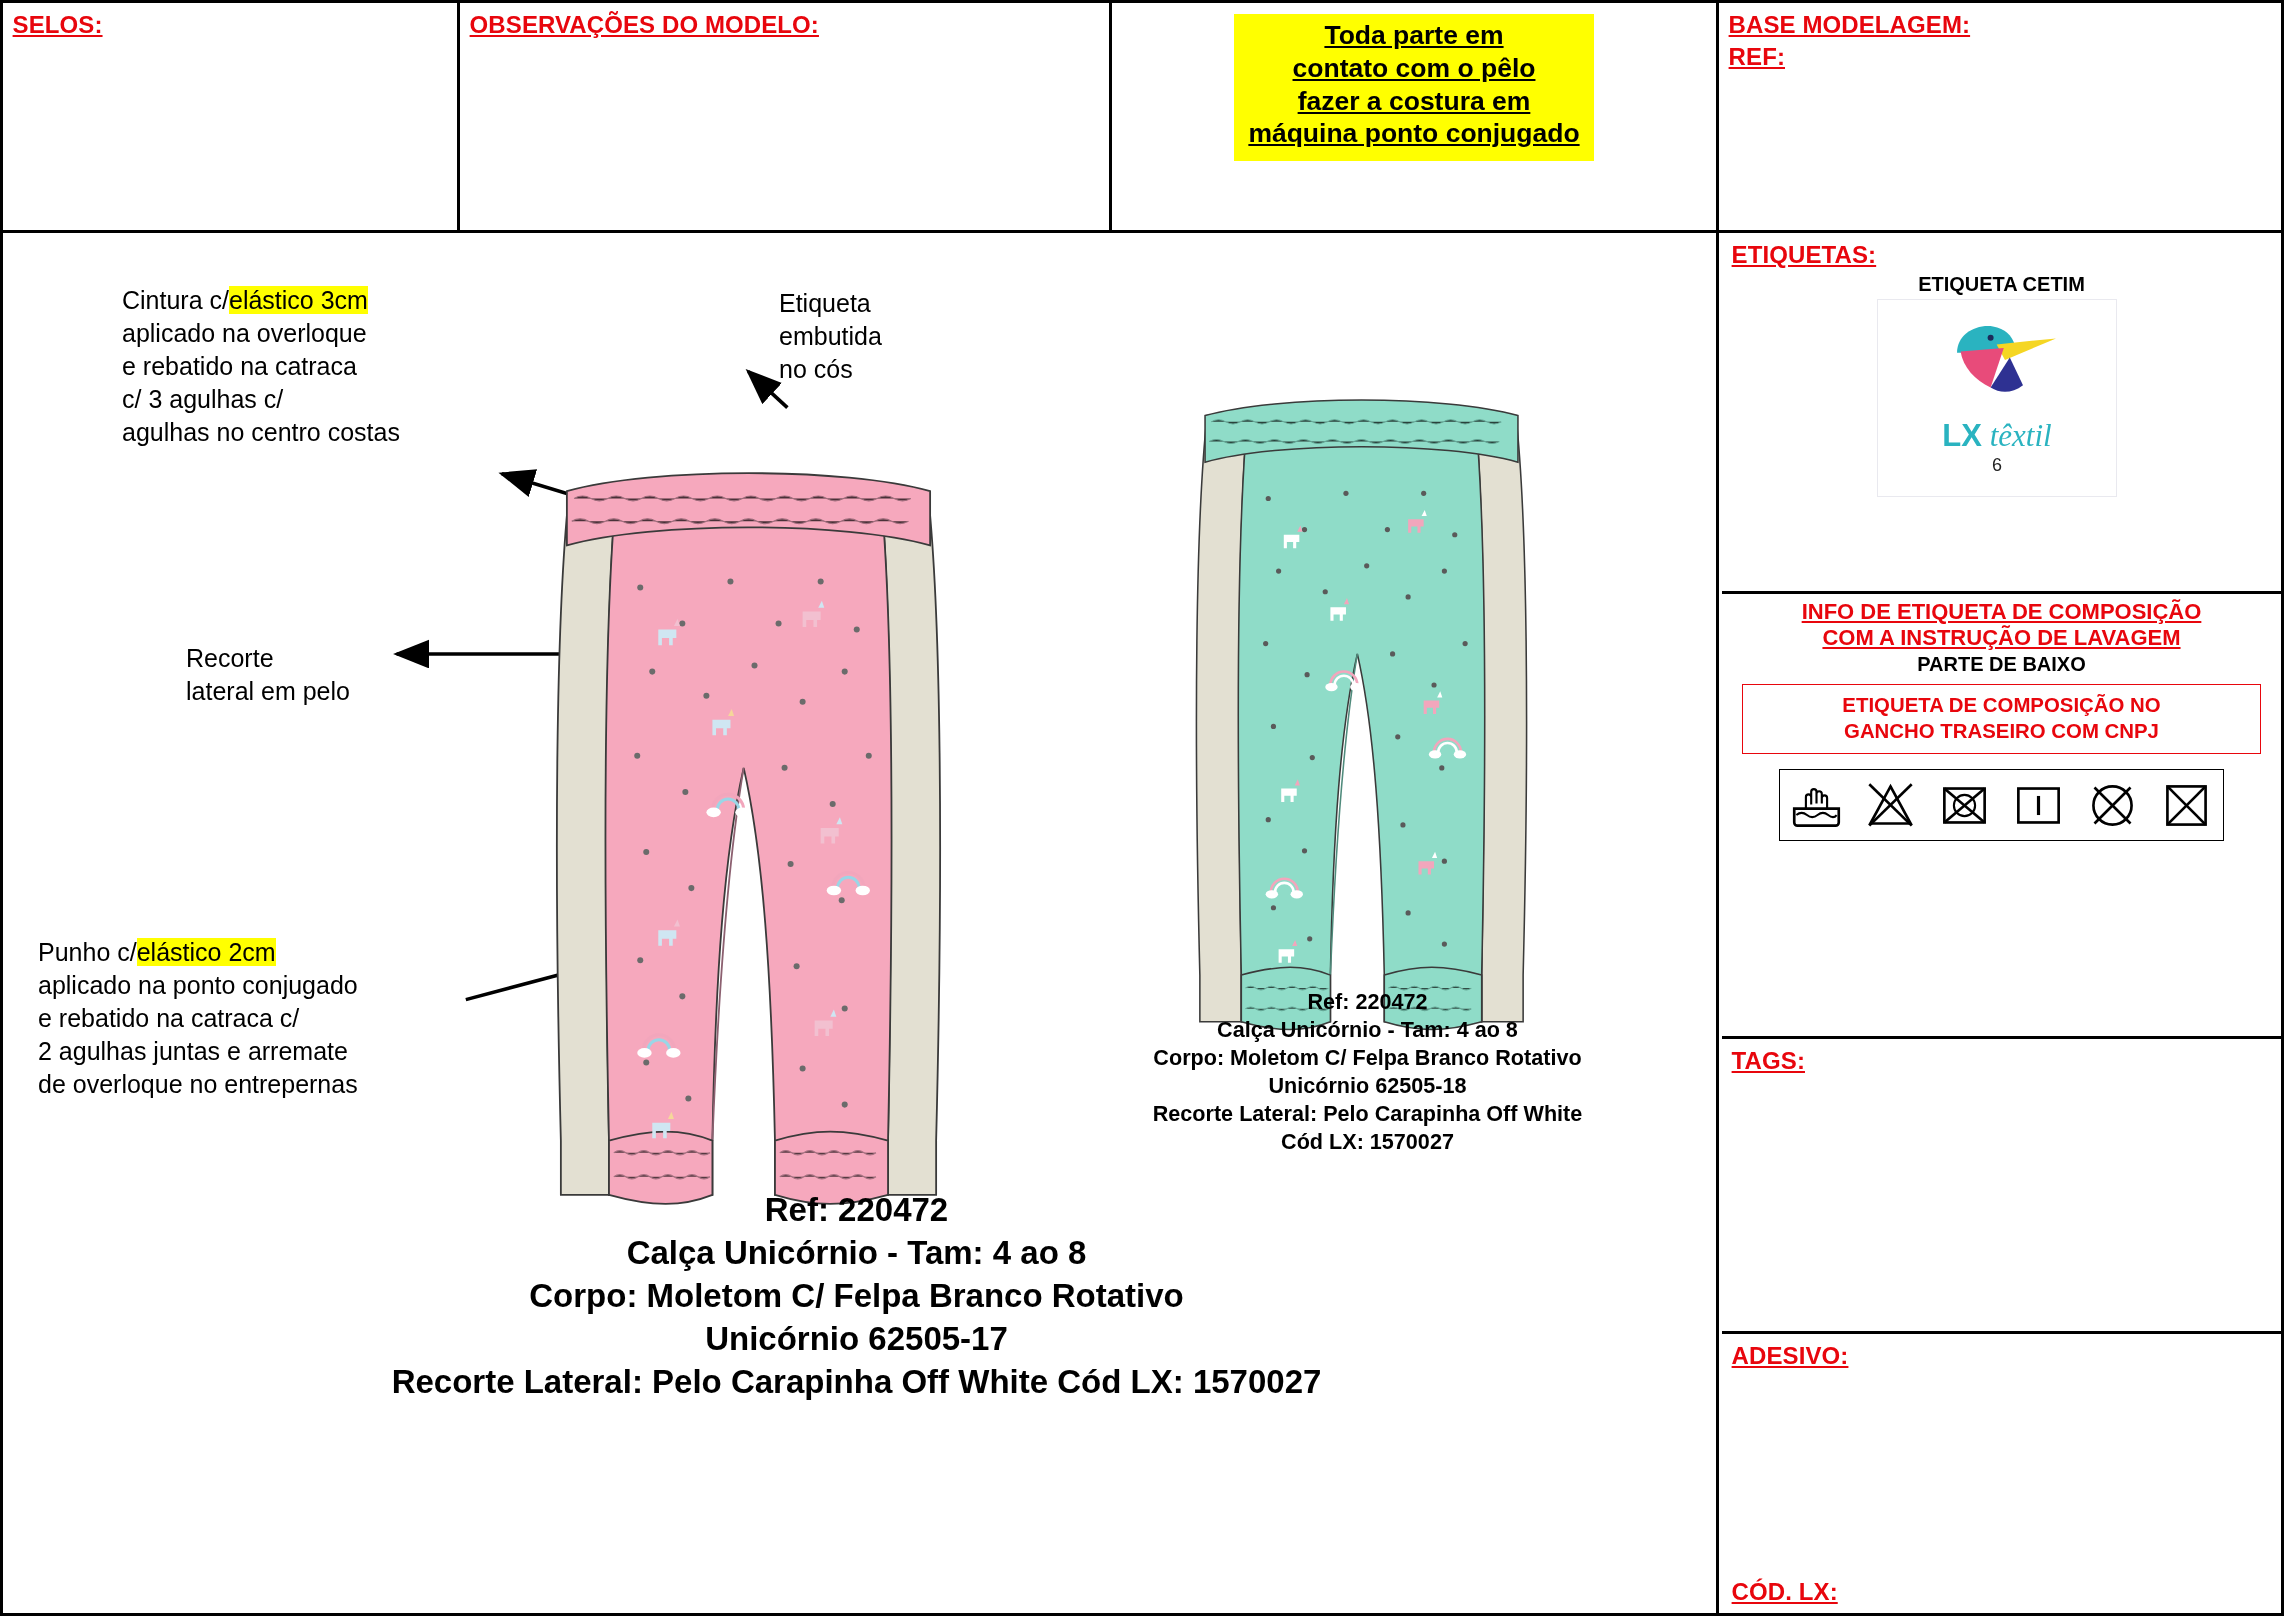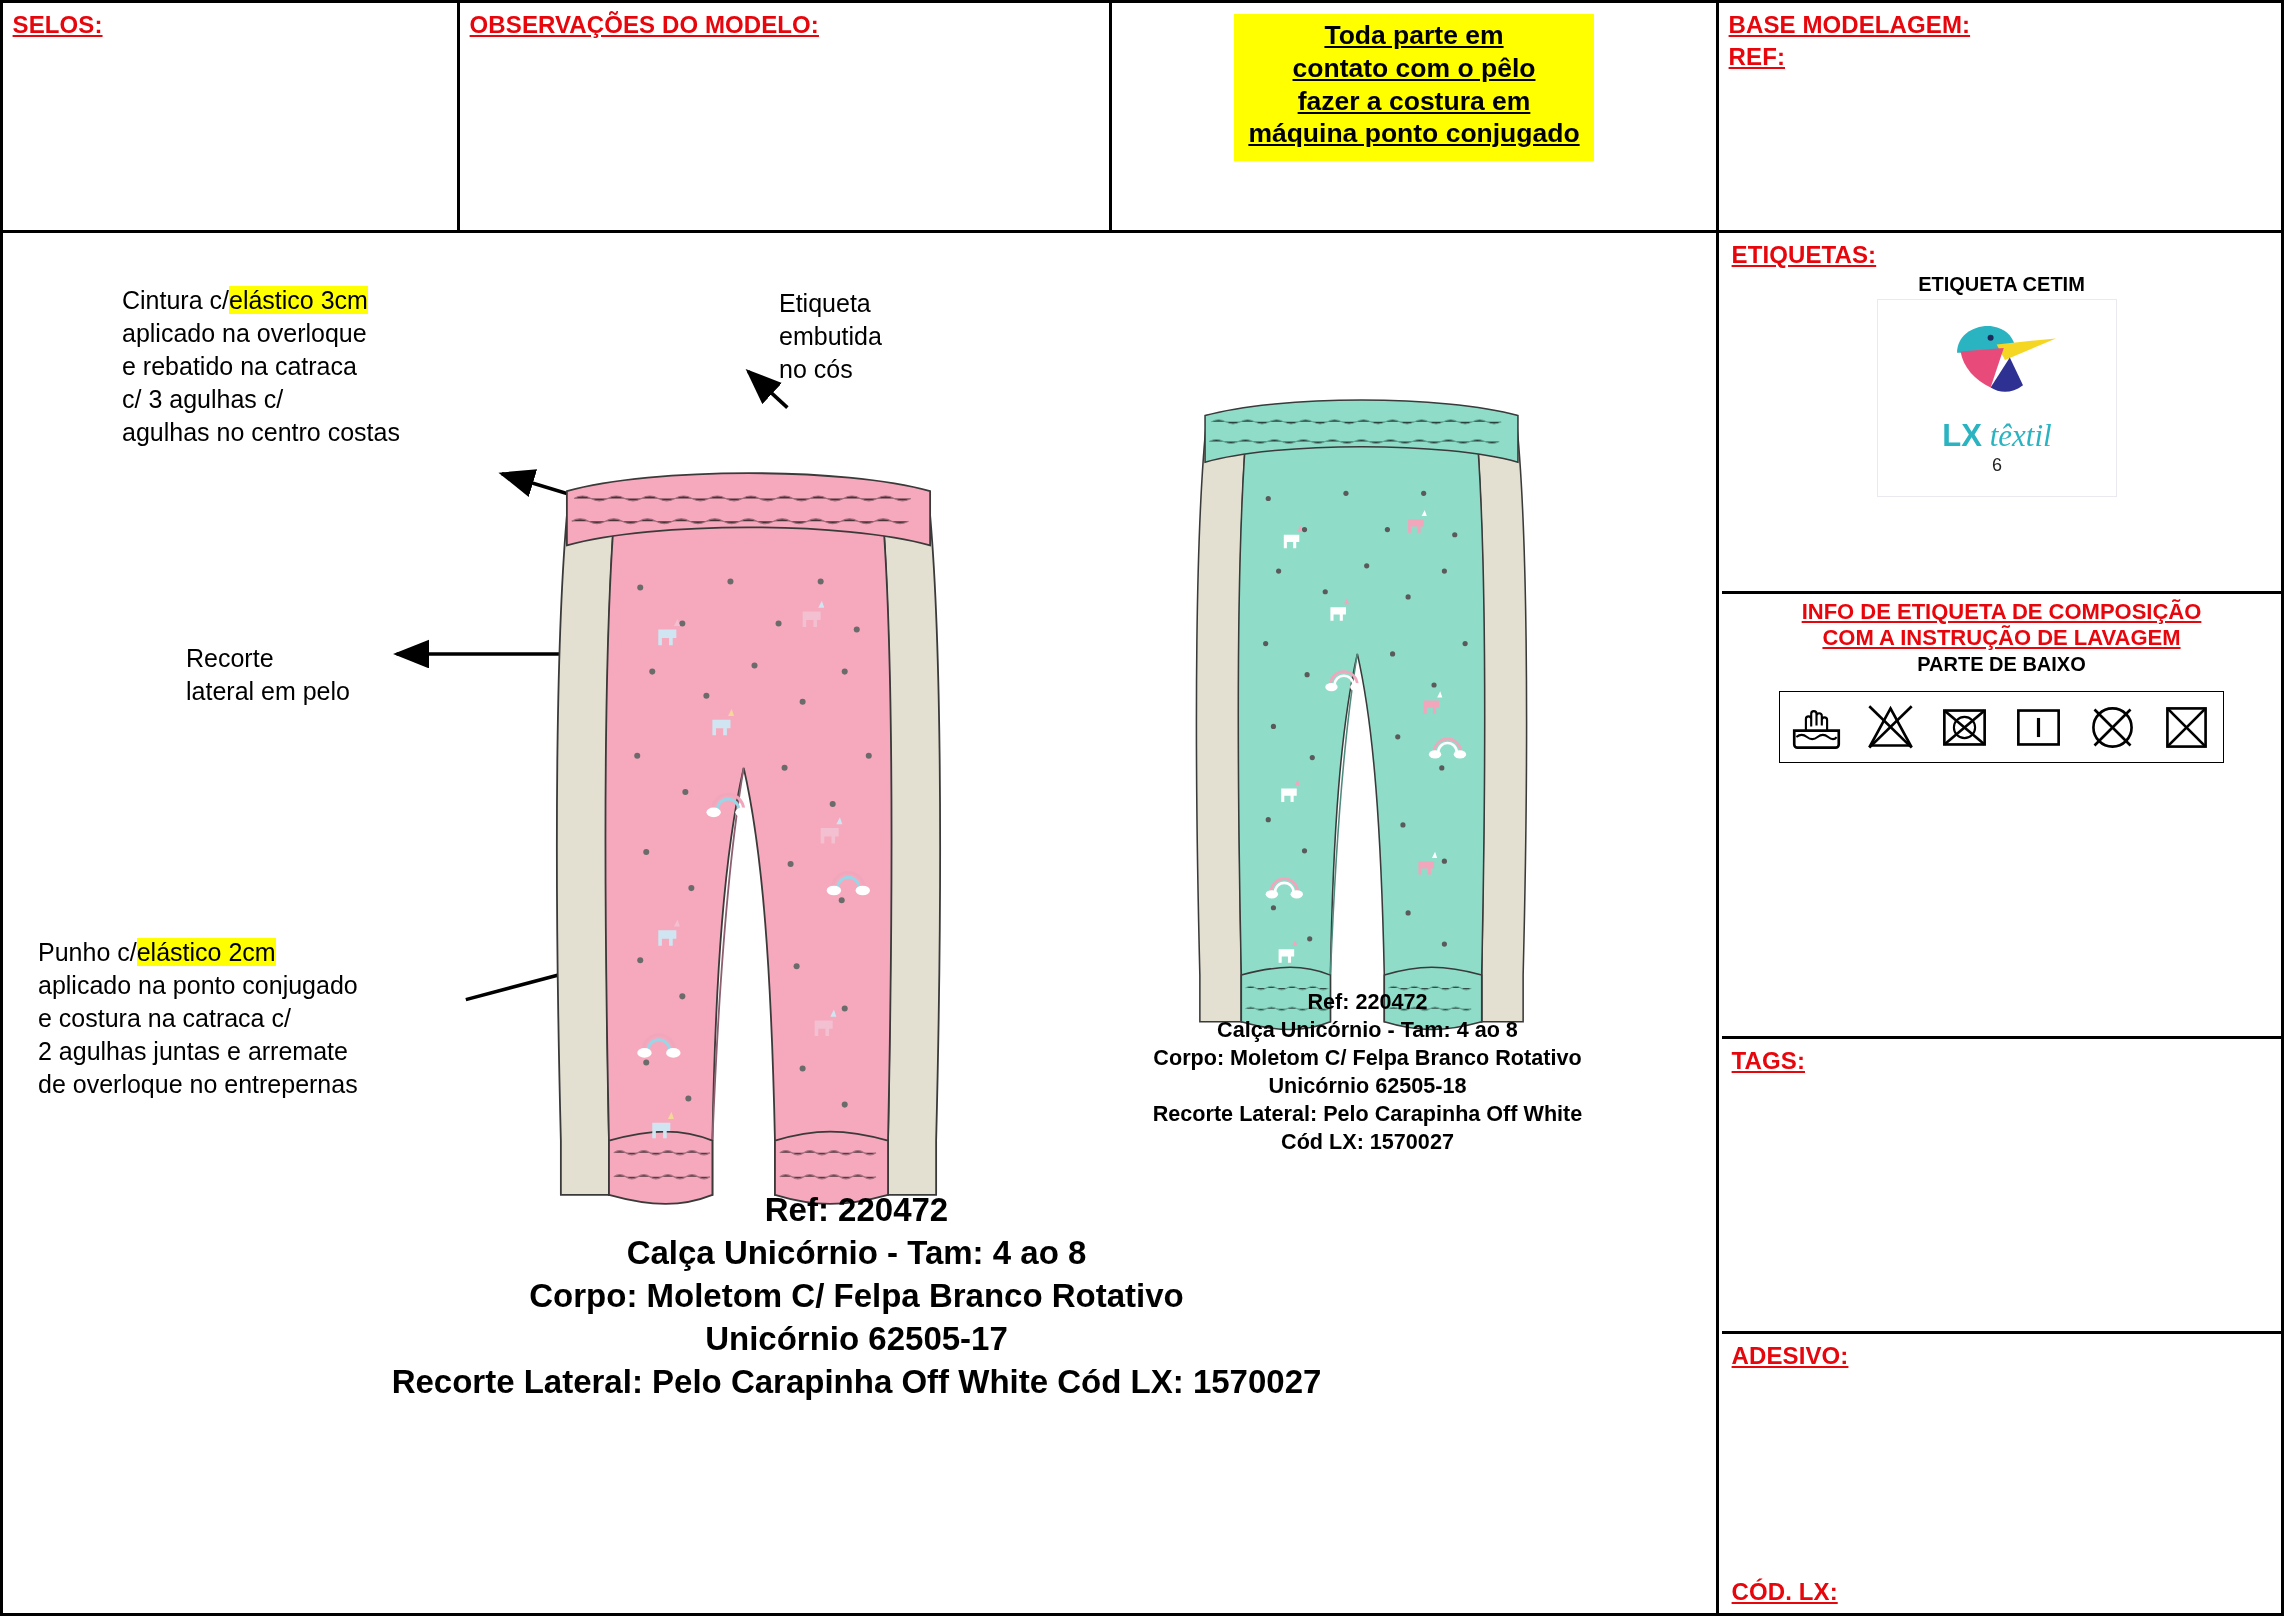--- a/index.html
+++ b/index.html
@@ -180,21 +180,21 @@
     <div class="ann" style="left:183px; top:409px; width:265px;">
       <div>Recorte</div>
       <div>lateral em pelo</div>
     </div>
 
     <div class="ann" style="left:35px; top:703px; width:475px;">
       <div>
         <span>Punho c/</span><span class="hl">elástico 2cm</span>
       </div>
       <div>aplicado na ponto conjugado</div>
-      <div>e costura na catraca c/</div>
+      <div>e rebatido na catraca c/</div>
       <div>2 agulhas juntas e arremate</div>
       <div>de overloque no entrepernas</div>
     </div>
 
     <svg style="position:absolute; left:0; top:0;" width="1716" height="1383" viewBox="0 0 2855 2300">
       <defs>
         <marker id="ah" markerWidth="12" markerHeight="12" refX="9" refY="4" orient="auto">
           <path d="M0,0 L10,4 L0,8 z" fill="#000"></path>
         </marker>
       </defs>
@@ -464,20 +464,24 @@
         <div class="lx-num">6</div>
       </div>
     </div>
 
     <div class="rc-sec info-comp">
       <div class="info-title">
         <div>INFO DE ETIQUETA DE COMPOSIÇÃO</div>
         <div>COM A INSTRUÇÃO DE LAVAGEM</div>
       </div>
       <div class="parte-baixo">PARTE DE BAIXO</div>
+      <div class="red-box">
+        <div>ETIQUETA DE COMPOSIÇÃO NO</div>
+        <div>GANCHO TRASEIRO COM CNPJ</div>
+      </div>
 
       <div class="care-box">
         <svg width="53" height="53" viewBox="0 0 100 100">
           <path d="M8,56 h84 v26 a6,6 0 0 1 -6,6 h-72 a6,6 0 0 1 -6,-6 z" fill="none" stroke="#000" stroke-width="5"></path>
           <path d="M30,56 l0,-22 a5,5 0 0 1 10,0 l0,14 l0,-24 a5,5 0 0 1 10,0 l0,22 l0,-18 a5,5 0 0 1 10,0 l0,18 l0,-10 a5,5 0 0 1 10,0 l0,20" fill="none" stroke="#000" stroke-width="4"></path>
           <path d="M12,68 q10,-8 20,0 q10,8 20,0 q10,-8 20,0 q10,8 16,0" fill="none" stroke="#000" stroke-width="4"></path>
         </svg>
         <svg width="53" height="53" viewBox="0 0 100 100">
           <path d="M50,14 L88,84 H12 Z" fill="none" stroke="#000" stroke-width="5"></path>
           <path d="M10,88 L90,10" stroke="#000" stroke-width="5"></path>

